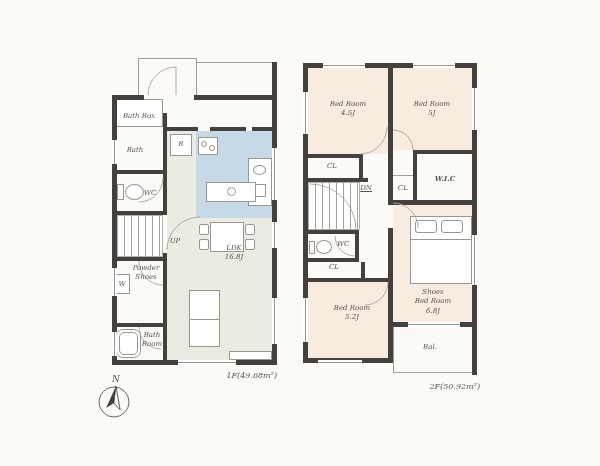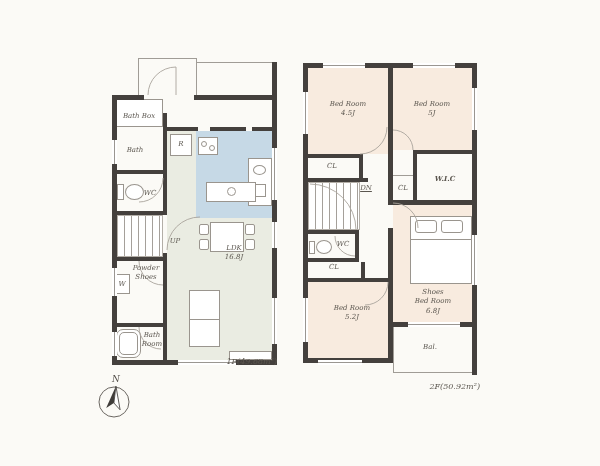--- a/index.html
+++ b/index.html
@@ -99,21 +99,21 @@
     <div class="lbl" style="left:140px;top:189px;width:20px;">WC</div>
     <div class="lbl" style="left:166px;top:212px;width:18px;margin-top:25px;">UP</div>
     <div class="lbl" style="left:114px;top:280px;width:16px;">W</div>
     <div class="lbl" style="left:126px;top:264px;width:40px;">Powder
 Shoes</div>
     <div class="lbl" style="left:138px;top:331px;width:28px;">Bath
 Room</div>
     <div class="lbl" style="left:170px;top:140px;width:22px;">R</div>
     <div class="lbl" style="left:212px;top:244px;width:44px;">LDK
 16.8J</div>
-    <div class="lbl area-lbl" style="left:197px;top:357px;width:80px;">1F(49.68m²)</div>
+    <div class="lbl area-lbl" style="left:197px;top:371px;width:80px;">1F(49.68m²)</div>
   </div>
 
   <div>
 
     <div class="floor" style="left:308px;top:68px;width:80px;height:86px;background:#f8ebdf;"></div>
     <div class="floor" style="left:393px;top:68px;width:79px;height:82px;background:#f8ebdf;"></div>
     <div class="floor" style="left:308px;top:282px;width:80px;height:76px;background:#f8ebdf;"></div>
     <div class="floor" style="left:393px;top:205px;width:79px;height:117px;background:#f8ebdf;"></div>
 
     <div class="wall" style="left:303px;top:63px;width:5px;height:300px;"></div>

